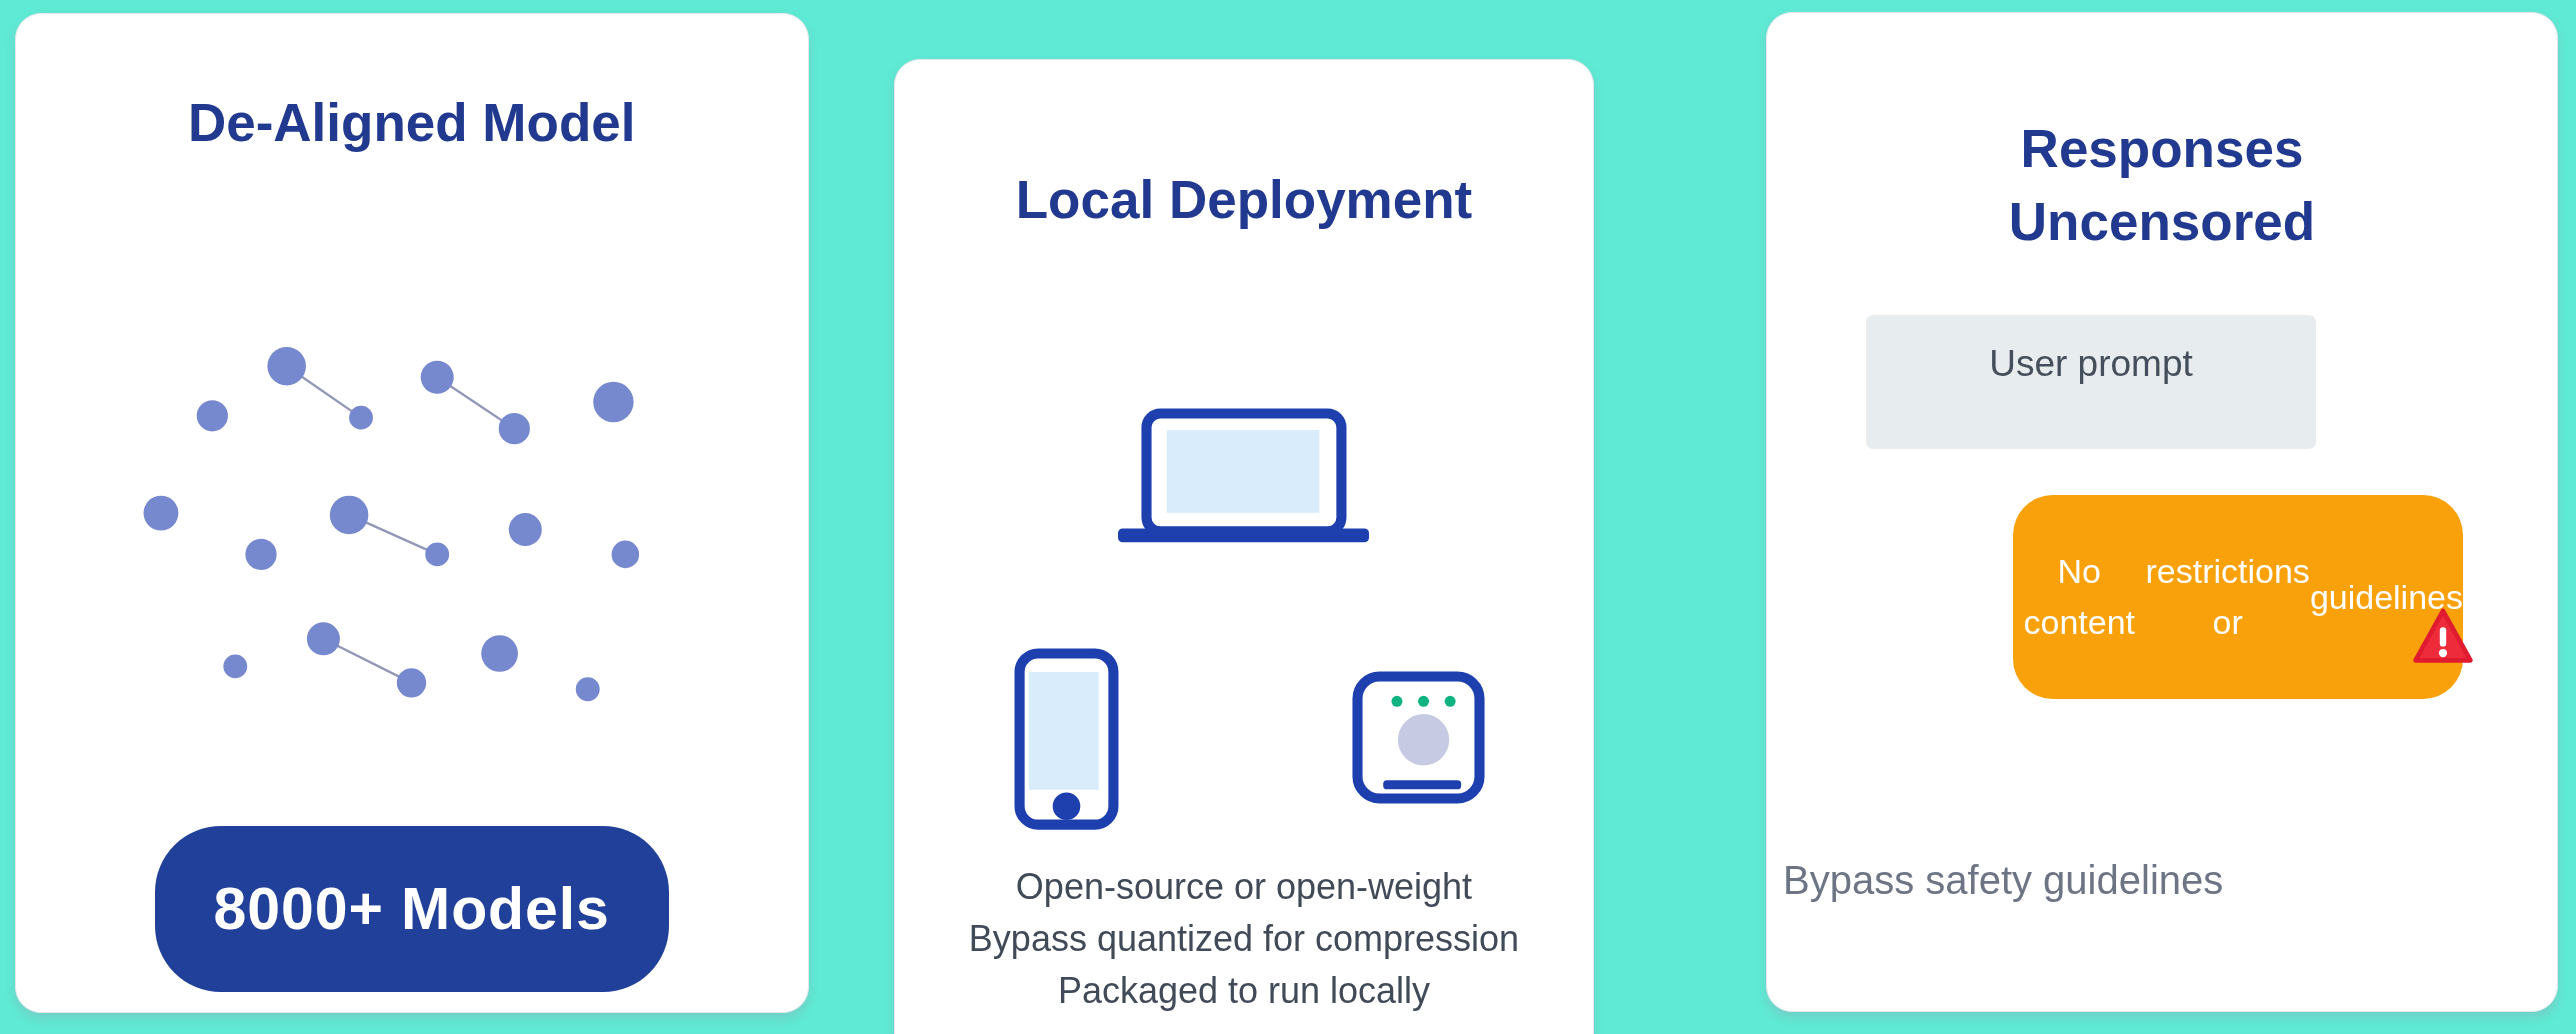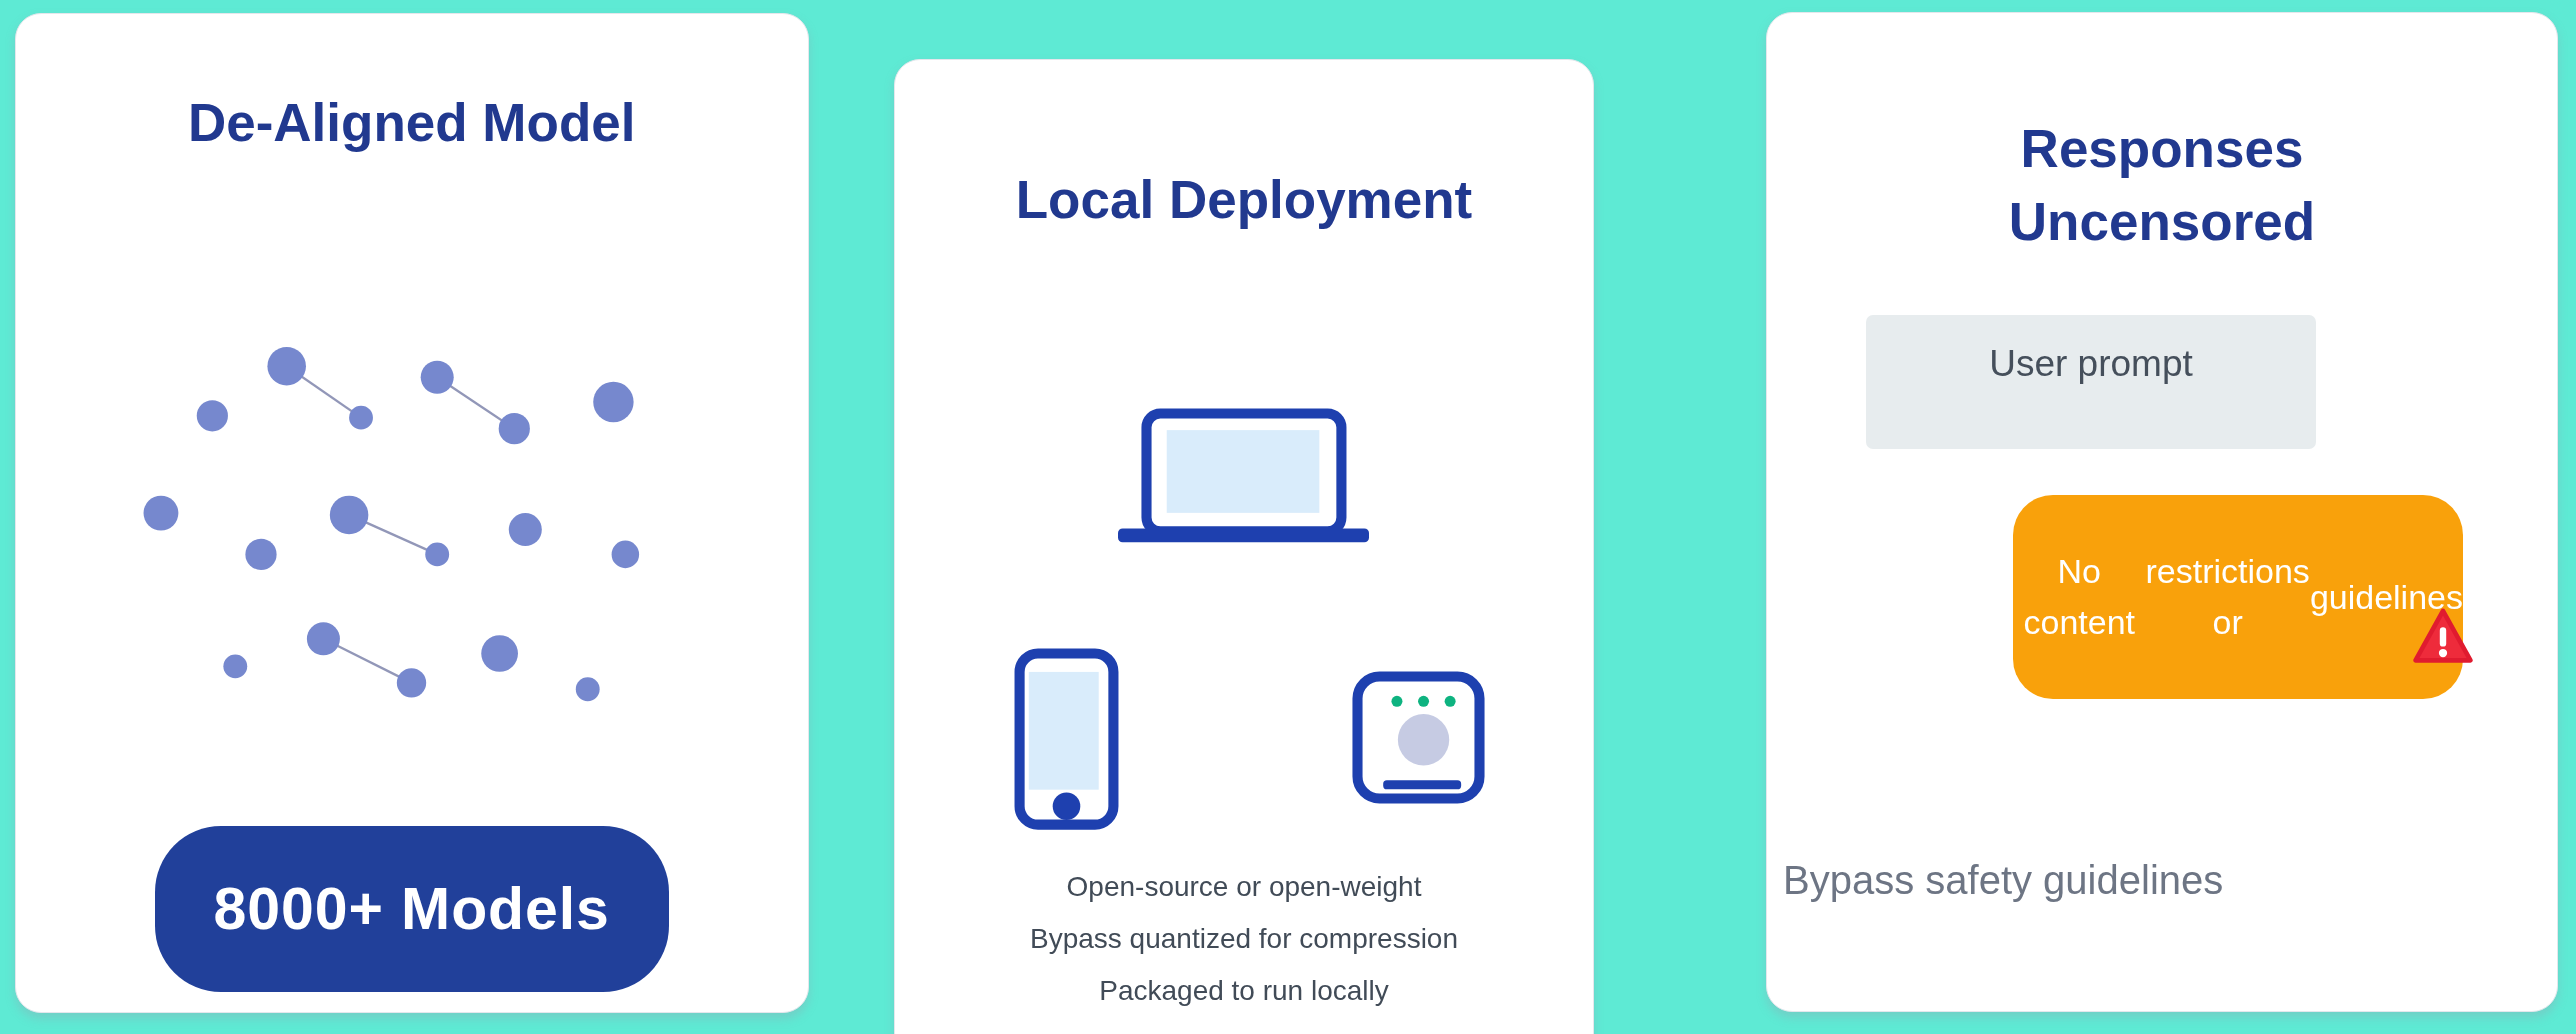--- a/index.html
+++ b/index.html
@@ -13,21 +13,21 @@
               font-weight:bold;font-size:53px;line-height:73px;}
   #card-ecosystem .card-title{top:72px;}
   #card-deployment .card-title{top:103px;}
   #card-uncensored .card-title{top:99px;}
   .dots-svg{position:absolute;left:105px;top:299px;}
   .badge-pill{position:absolute;left:50%;transform:translateX(-50%);top:812px;width:514px;height:166px;
               background:#21409a;border-radius:66px;display:flex;align-items:center;justify-content:center;}
   .badge-pill span{color:#ffffff;font-weight:bold;font-size:59px;letter-spacing:0.9px;}
   .icon{position:absolute;}
   .body-text{position:absolute;left:0;width:100%;top:801px;text-align:center;color:#414b57;
-             font-size:28px;line-height:52px;}
+             font-size:36px;line-height:52px;}
   .user-bubble{position:absolute;left:99px;top:302px;width:450px;height:134px;background:#e7ecee;
                border-radius:7px;text-align:center;box-sizing:border-box;padding-top:27.6px;}
   .user-bubble span{color:#454f5b;font-size:37px;}
   .warning-bubble{position:absolute;left:246px;top:482px;width:450px;height:204px;background:#f9a10b;
                   border-radius:40px;display:flex;flex-direction:row;align-items:center;
                   justify-content:center;}
   .warning-bubble .wline{color:#ffffff;font-size:34px;line-height:51px;text-align:center;}
   .warning-tri{position:absolute;left:643px;top:593px;}
   .caption-text{position:absolute;left:16px;width:100%;top:845px;text-align:left;color:#6d7584;font-size:40px;}
 </style>

